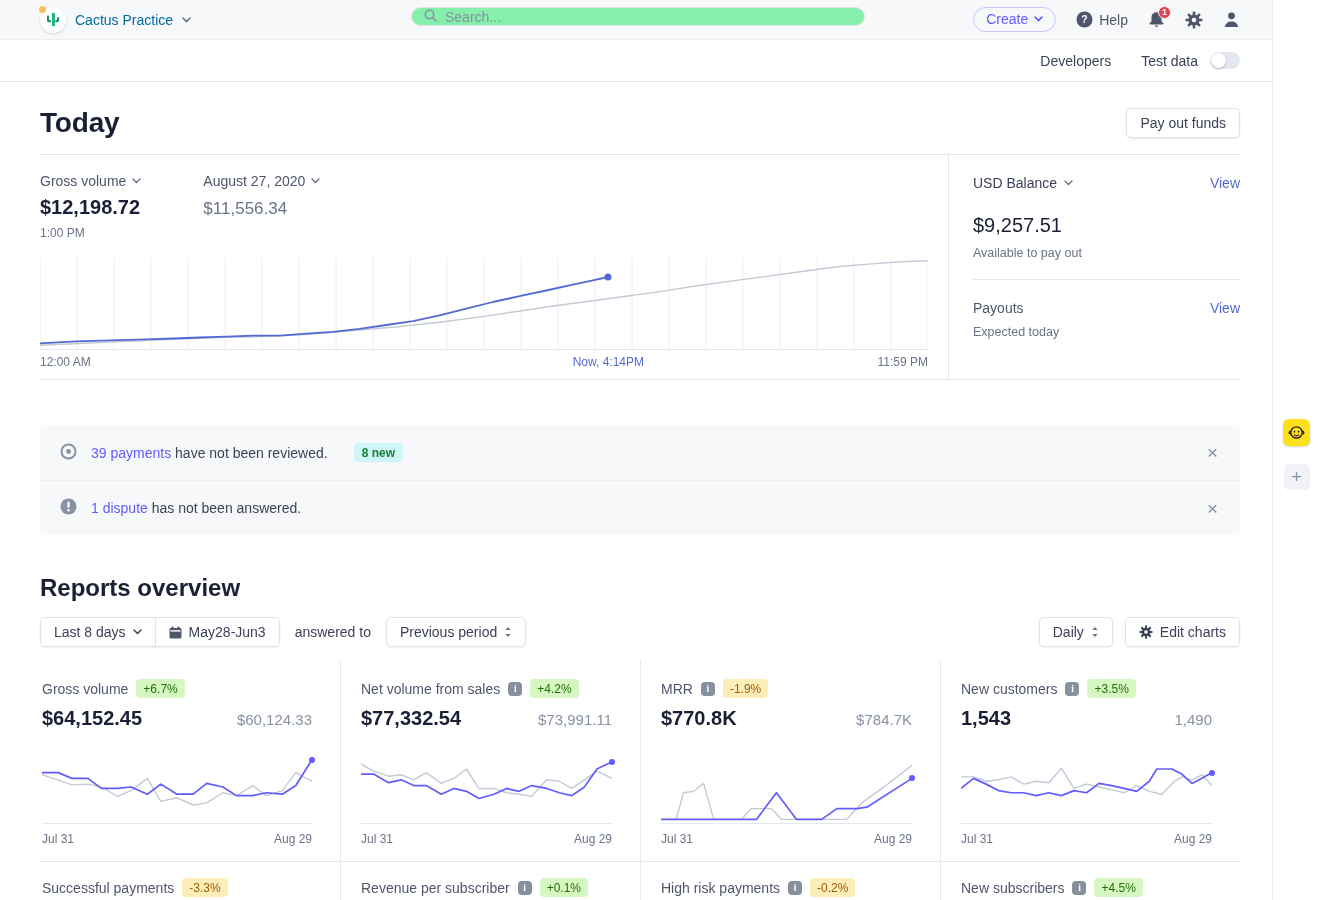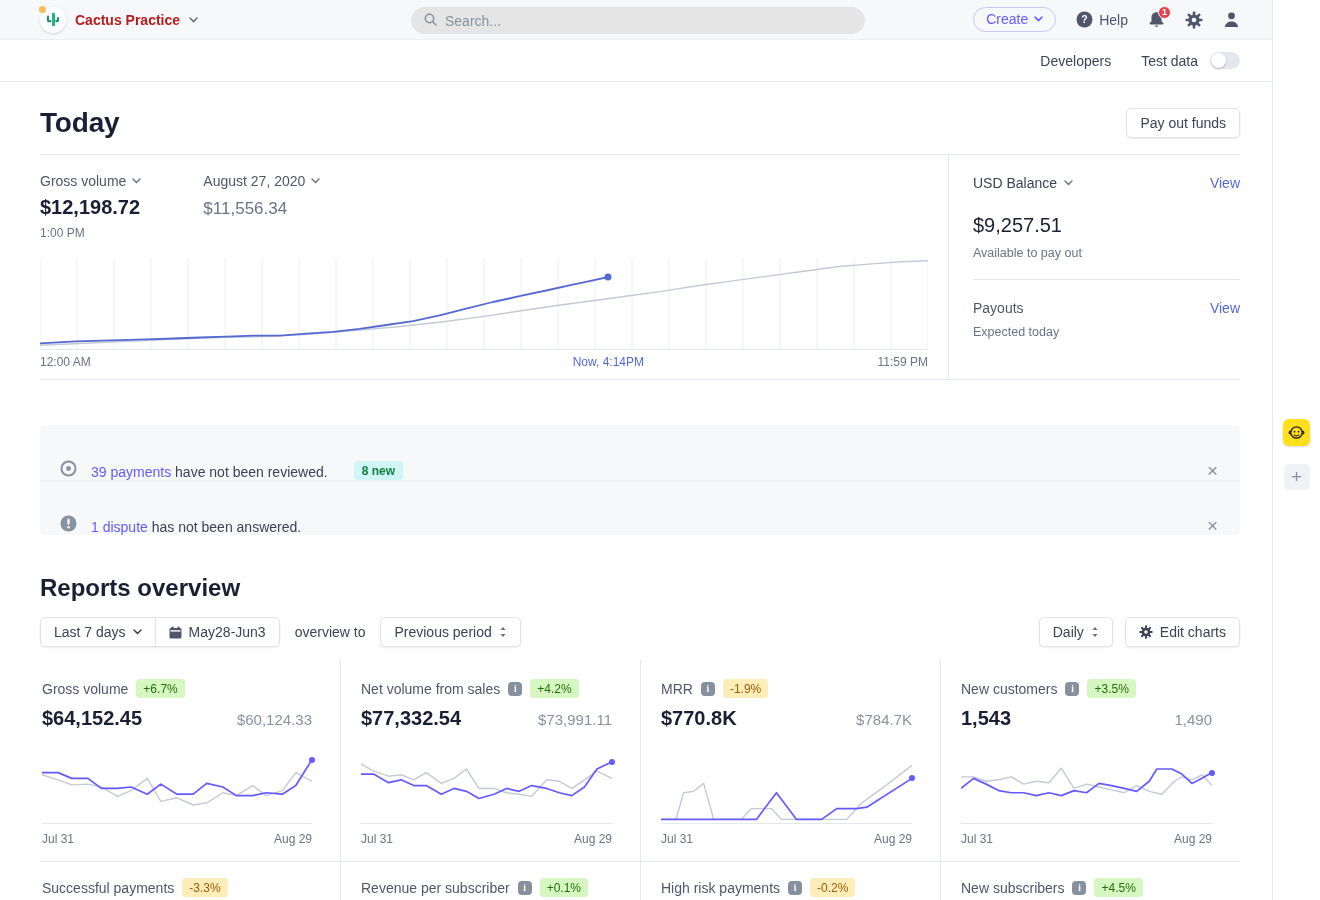--- a/index.html
+++ b/index.html
@@ -6,24 +6,24 @@
   html,body { width:1320px; height:900px; overflow:hidden; background:#fff; }
   body { display:flex; color:#1a1f36; }
   .main { width:1272px; flex:0 0 1272px; }
   .rail { flex:1; background:#fff; border-left:1px solid #e3e8ee; display:flex; flex-direction:column; align-items:center; padding-top:419px; gap:18px; }
 
   
   .topbar { height:40px; background:#f6f8fa; border-bottom:1px solid #eceef2; display:flex; align-items:center; padding:0 32px 0 40px; position:relative; }
   .brand { display:flex; align-items:center; gap:9px; cursor:pointer; }
   .logo { width:26px; height:26px; border-radius:50%; background:#fff; box-shadow:0 1px 3px rgba(0,0,0,.15); display:flex; align-items:center; justify-content:center; position:relative; }
   .logo::after { content:""; position:absolute; left:-1px; top:-1px; width:7px; height:7px; border-radius:50%; background:#f5be58; }
-  .brand-name { font-size:14px; font-weight:700; color:#b91c1c; }
+  .brand-name { font-size:14px; font-weight:400; color:#0369a1; }
   .chev { display:inline-block; width:9px; height:6px; }
   .chev svg { display:block; }
-  .search { position:absolute; left:411px; top:7px; width:454px; height:27px; background:#e5e5e5; border:1px solid #e0e4e9; border-radius:14px; display:flex; align-items:center; gap:8px; padding:0 12px; }
+  .search { position:absolute; left:411px; top:7px; width:454px; height:19px; background:#86efac; border:1px solid #e0e4e9; border-radius:14px; display:flex; align-items:center; gap:8px; padding:0 12px; }
   .search input { border:none; outline:none; background:transparent; font-size:14px; color:#69738a; width:100%; }
   .search input::placeholder { color:#8792a2; }
   .top-right { margin-left:auto; display:flex; align-items:center; gap:20px;justify-content:space-between; }
   .create-btn { display:flex; align-items:center; gap:6px; color:#635bff; border:1.5px solid #c8c5fb; border-radius:15px; padding:3px 12px 4px; font-size:14px; font-weight:500; background:transparent; cursor:pointer; }
   .help { display:flex; align-items:center; gap:6px; font-size:14px; color:#4f566b; cursor:pointer; }
   .icon-btn { position:relative; cursor:pointer; display:flex; }
   .badge-dot { position:absolute; top:-5px; right:-6px; background:#e5424d; color:#fff; font-size:9px; font-weight:700; width:13px; height:13px; border-radius:50%; display:flex; align-items:center; justify-content:center; border:1.5px solid #f6f8fa; }
 
   
   .nav { height:42px; background:#fff; border-bottom:1px solid #e3e8ee; display:flex; align-items:center; padding:0 32px 0 40px; gap:26px; }
@@ -55,21 +55,21 @@
   .bal-row { padding:20px 0 19px; }
   .bal-row + .bal-row { border-top:1px solid #e3e8ee; }
   .bal-head { display:flex; justify-content:space-between; align-items:center; }
   .bal-label { font-size:14px; font-weight:500; color:#3c4257; display:flex; align-items:center; gap:7px; cursor:pointer; }
   .link { color:#5469d4; font-size:14px; cursor:pointer; text-decoration:none; }
   .bal-value { font-size:20px; font-weight:400; margin-top:23px; }
   .bal-sub { font-size:12.5px; color:#697386; margin-top:9px; }
 
   
   .notices { margin:45px 32px 0 40px; background:#f6f8fa; border-radius:5px; }
-  .notice { height:55px; display:flex; align-items:flex-end; gap:14px; padding:0 22px 0 20px; font-size:14px; color:#3c4257; }
+  .notice { height:55px; display:flex; align-items:center; gap:14px; padding:0 22px 0 20px; font-size:14px; color:#3c4257; }
   .notice + .notice { border-top:1px solid #eceff3; }
   .notice .n-link { color:#635bff; cursor:pointer; }
   .n-badge { background:#cff5f6; color:#15803d; font-size:12px; font-weight:700; padding:2.5px 8px; border-radius:4px; margin-left:12px; }
   .n-close { margin-left:auto; color:#8792a2; font-size:19px; line-height:1; cursor:pointer; }
 
   
   .reports-title { margin:39px 32px 0 40px; font-size:24px; font-weight:700; color:#1a1f36; }
   .controls { margin:15px 32px 0 40px; display:flex; align-items:center; font-size:14px; color:#3c4257; }
   .btn-group { display:flex; }
   .btn-group .btn:first-child { border-radius:5px 0 0 5px; }
@@ -295,36 +295,36 @@
         <span><a class="n-link">1 dispute</a> has not been answered.</span>
         <span class="n-close">×</span>
       </div>
     </div>
 
   <div class="reports-title">Reports overview</div>
 
   <div class="controls">
     <div class="btn-group">
       <button class="btn">
-        <span>Last 7 days</span>
+        <span>Last 8 days</span>
         <svg width="9" height="6" viewBox="0 0 9 6">
             <path d="M1 1l3.5 3.5L8 1" stroke="#3c4257" stroke-width="1.5" fill="none" stroke-linecap="round"></path>
           </svg>
       </button>
       <button class="btn">
         <svg width="13" height="13" viewBox="0 0 13 13">
             <rect x="0.5" y="2" width="12" height="10.5" rx="1.5" fill="#4f566b"></rect>
             <rect x="2.5" y="0.5" width="2" height="3" rx="0.8" fill="#4f566b"></rect>
             <rect x="8.5" y="0.5" width="2" height="3" rx="0.8" fill="#4f566b"></rect>
             <rect x="1.5" y="4.2" width="10" height="1.4" fill="#fff"></rect>
           </svg>
         <span>May28-Jun3</span>
       </button>
     </div>
-    <span class="compared">overview to</span>
+    <span class="compared">answered to</span>
     <button class="btn">
       <span>Previous period</span>
       <span class="updown">
           <svg width="8" height="12" viewBox="0 0 8 12">
             <path d="M4 1l2.6 3H1.4z" fill="#697386"></path>
             <path d="M4 11L1.4 8h5.2z" fill="#697386"></path>
           </svg>
         </span>
     </button>
     <div class="controls-right">

